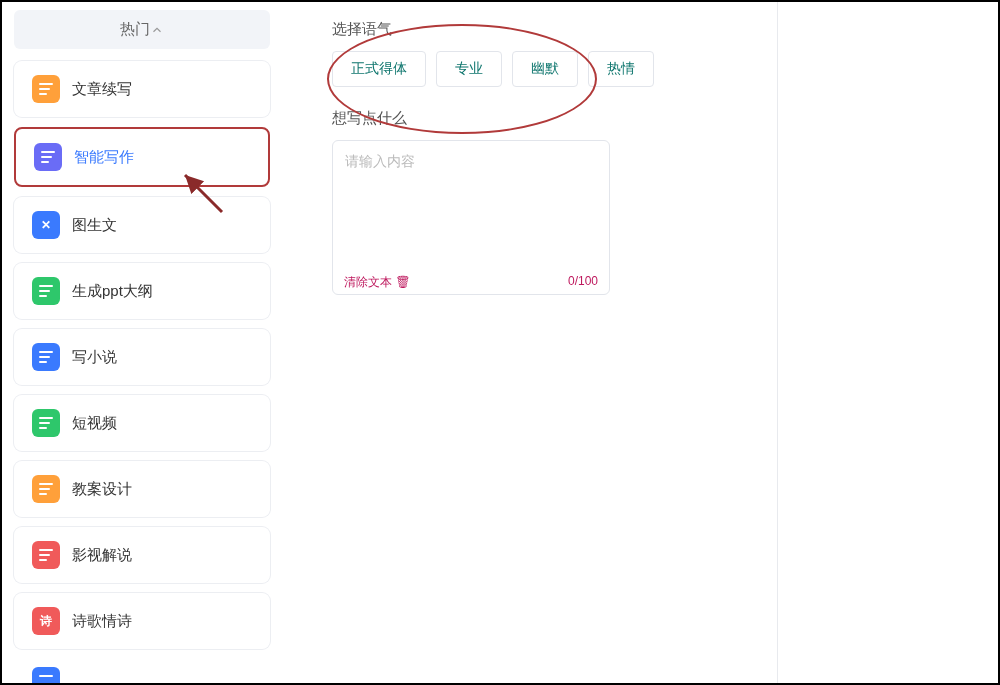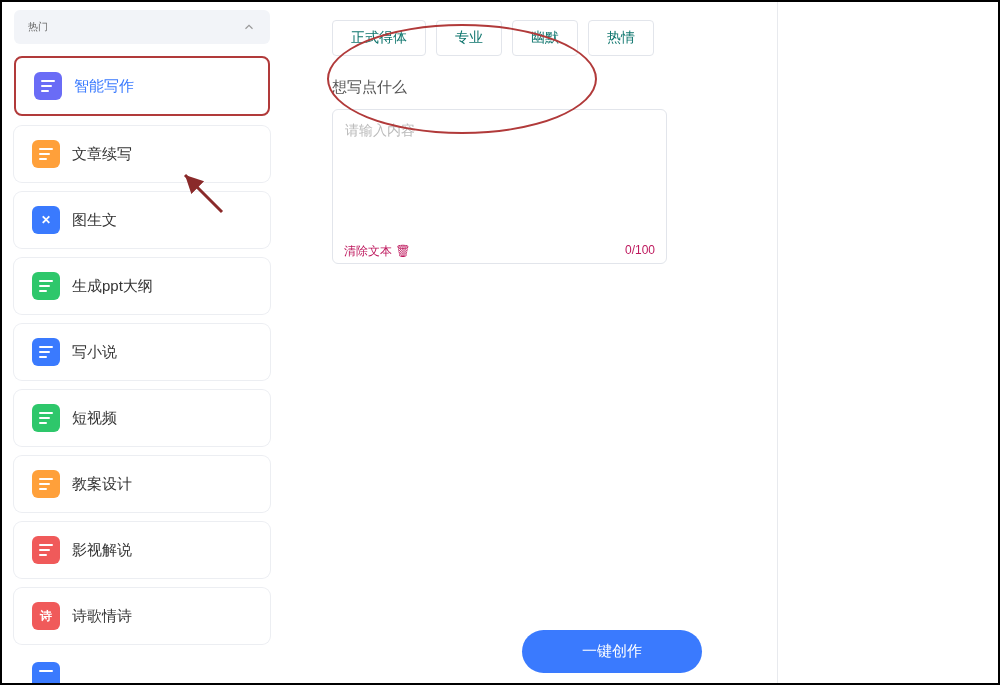--- a/index.html
+++ b/index.html
@@ -17,28 +17,28 @@
       height: 100%;
     }
     .sidebar {
       width: 280px;
       background: #fff;
       padding: 8px 12px 0 12px;
       overflow-y: auto;
     }
     .sidebar-header {
       display: flex;
-      justify-content: space-between;
+      justify-content: center;
       align-items: center;
       background: #f2f4f8;
       padding: 10px 14px;
       border-radius: 6px;
       margin-bottom: 12px;
       color: #666;
-      font-size: 10px;
+      font-size: 15px;
     }
     .chevron-up {
       width: 14px;
       height: 14px;
       color: #999;
     }
     .sidebar-item {
       display: flex;
       align-items: center;
       padding: 14px 18px;
@@ -97,21 +97,21 @@
       color: #0f766e;
       cursor: pointer;
     }
     .tone-btn.active {
       background: #3a7afe;
       color: #fff;
       border-color: #3a7afe;
     }
     .textarea-wrap {
       position: relative;
-      width: 335px;
+      width: 278px;
       margin-bottom: 6px;
     }
     textarea {
       width: 100%;
       height: 155px;
       border: 1px solid #e2e5eb;
       border-radius: 6px;
       padding: 12px;
       font-size: 14px;
       resize: none;
@@ -206,43 +206,43 @@
 
 <div class="layout">
   <aside class="sidebar">
     <div class="sidebar-header">
       <span>热门</span>
       <svg class="chevron-up" viewBox="0 0 24 24" fill="none" stroke="currentColor" stroke-width="2">
           <polyline points="18 15 12 9 6 15"></polyline>
         </svg>
     </div>
 
+    <div class="sidebar-item">
+      <div class="sidebar-item-icon ic-orange">
+        <div class="ic-lines">
+            <span></span>
+            <span></span>
+            <span></span>
+          </div>
+      </div>
+      <span class="sidebar-item-label">文章续写</span>
+    </div>
+
     <div class="sidebar-item selected">
       <div class="sidebar-item-icon ic-purple">
         <div class="ic-lines">
             <span></span>
             <span></span>
             <span></span>
           </div>
       </div>
       <span class="sidebar-item-label">智能写作</span>
     </div>
 
     <div class="sidebar-item">
-      <div class="sidebar-item-icon ic-orange">
-        <div class="ic-lines">
-            <span></span>
-            <span></span>
-            <span></span>
-          </div>
-      </div>
-      <span class="sidebar-item-label">文章续写</span>
-    </div>
-
-    <div class="sidebar-item">
       <div class="sidebar-item-icon ic-blue">
         <span class="ic-text">✕</span>
       </div>
       <span class="sidebar-item-label">图生文</span>
     </div>
 
     <div class="sidebar-item">
       <div class="sidebar-item-icon ic-green">
         <div class="ic-lines">
             <span></span>
@@ -307,39 +307,37 @@
     <div class="sidebar-item" style="padding:8px 18px 0 18px; border:none; box-shadow:none;">
       <div class="sidebar-item-icon ic-blue3" style="margin-bottom:0;">
         <div class="ic-lines">
             <span></span>
           </div>
       </div>
     </div>
   </aside>
 
   <main class="main">
+    <div class="section-title">选择语气</div>
     <div class="tone-options">
       <button class="tone-btn">正式得体</button>
       <button class="tone-btn">专业</button>
       <button class="tone-btn">幽默</button>
       <button class="tone-btn">热情</button>
     </div>
 
     <div class="section-title">想写点什么</div>
     <div class="textarea-wrap">
       <textarea placeholder="请输入内容" style=""></textarea>
       <div class="textarea-footer">
         <span class="clear-text"><span>清除文本</span> 🗑</span>
         <span>0/100</span>
       </div>
     </div>
 
-    <div class="bottom-btn-wrap">
-      <button class="primary-btn">一键创作</button>
-    </div>
   </main>
 
   <div class="right-divider"></div>
 </div>
 
 <div class="annotation-ellipse" style="top:22px; left:325px; width:270px; height:110px;"></div>
 <svg class="annotation-arrow" style="top:165px; left:175px; width:50px; height:50px;" viewBox="0 0 50 50">
   <defs>
       <marker id="ah" markerWidth="8" markerHeight="8" refX="6" refY="3" orient="auto">
         <path d="M0,0 L6,3 L0,6 Z" fill="#8a2a2a"></path>

